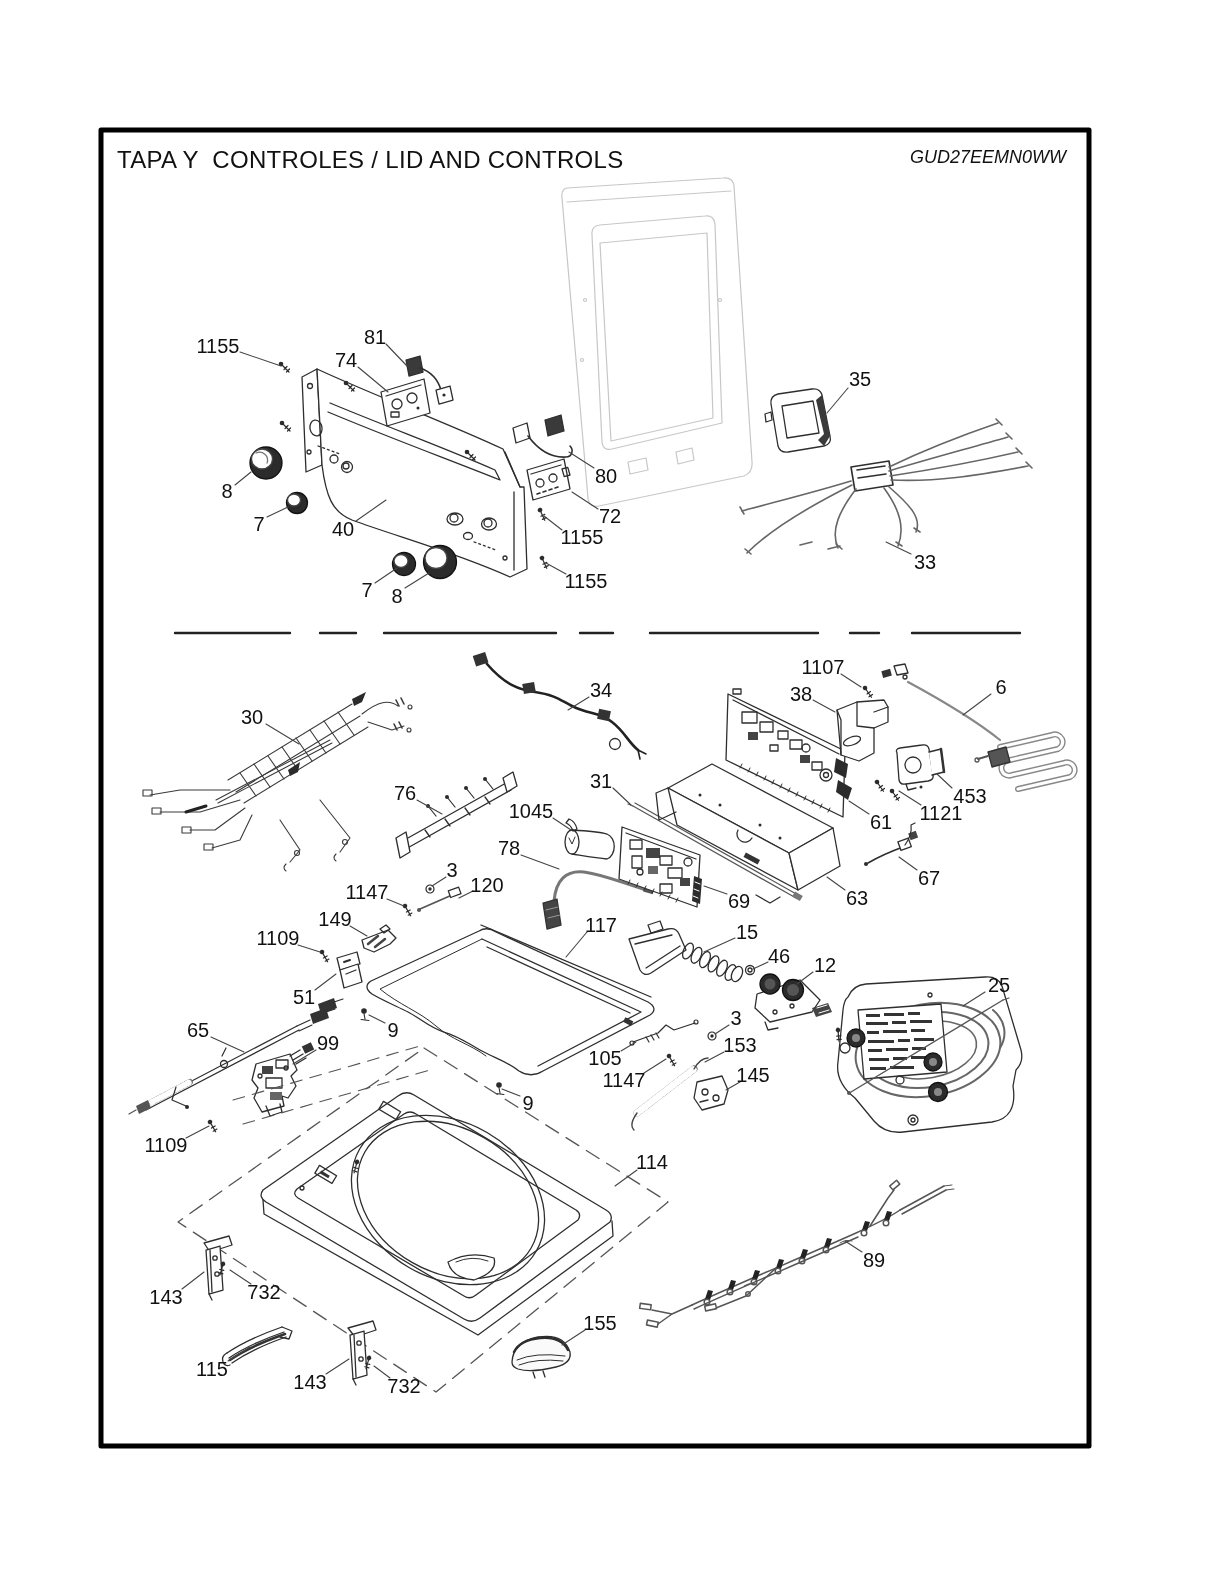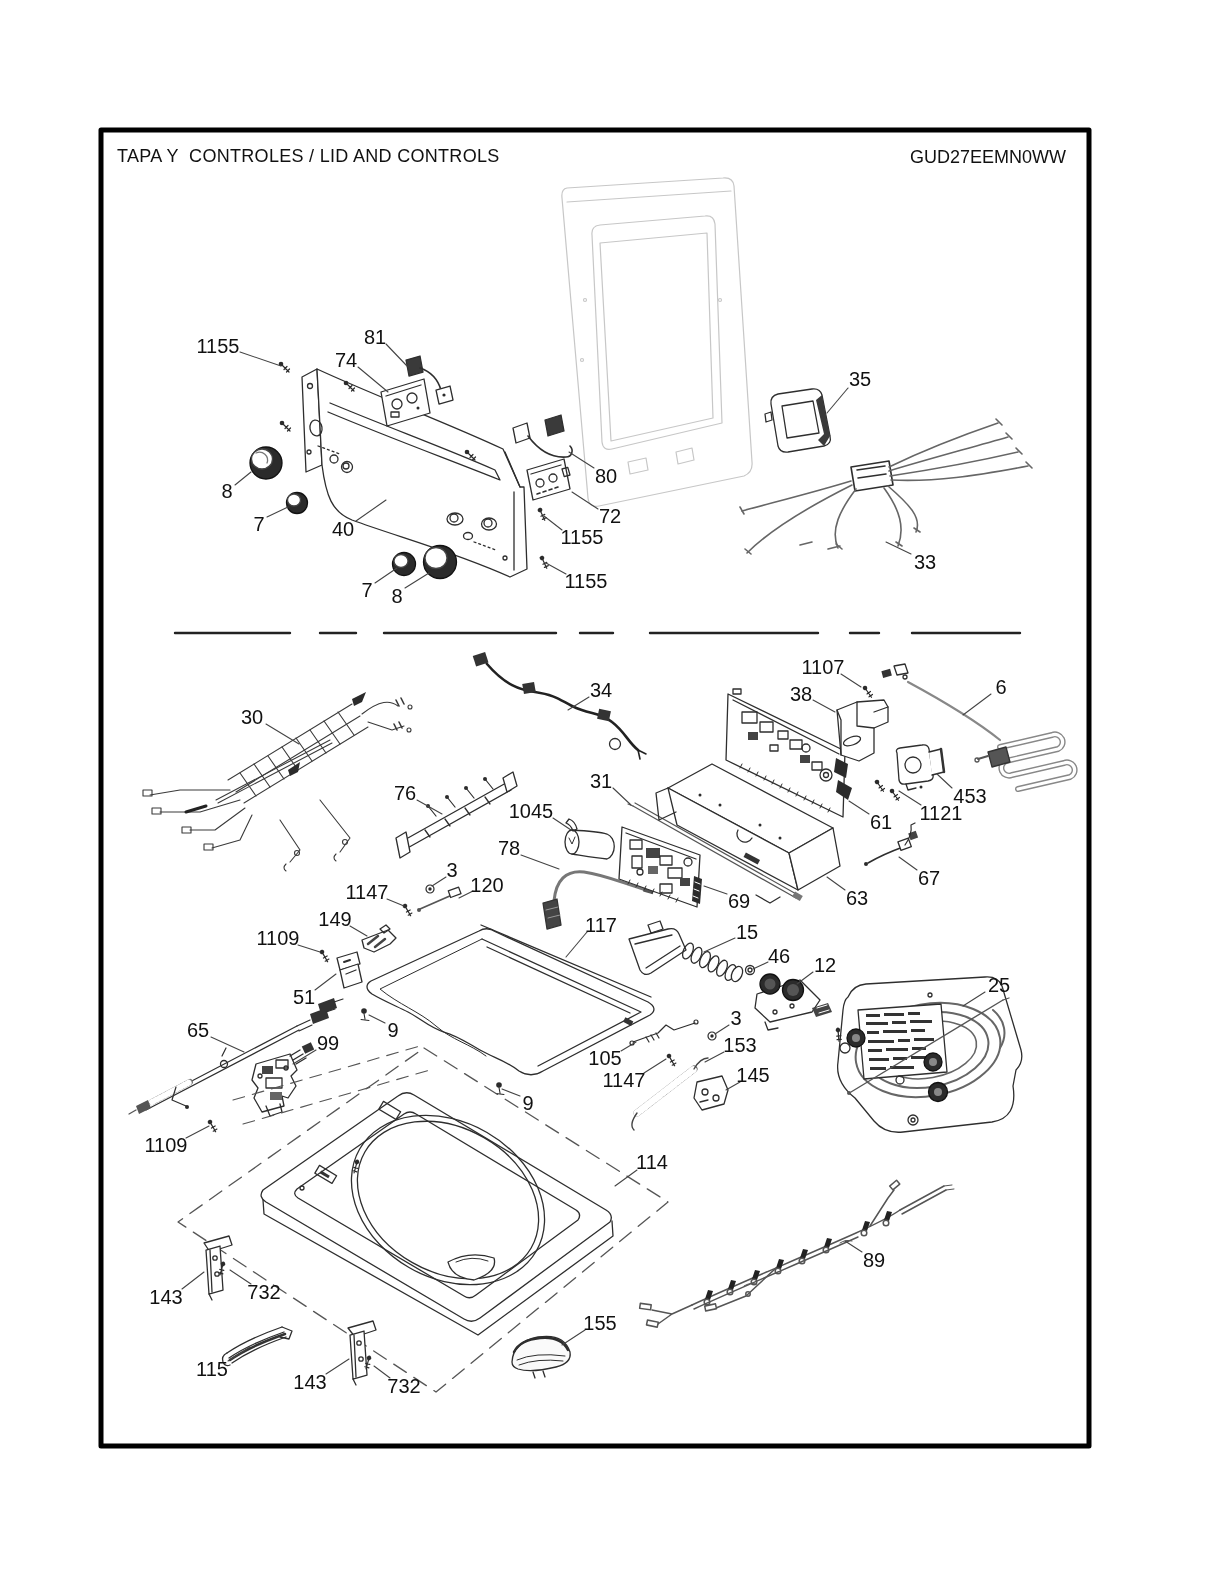--- a/index.html
+++ b/index.html
@@ -1,20 +1,20 @@
 <!DOCTYPE html>
 <html><head>
 <meta charset="utf-8">
 <style>
   html,body{margin:0;padding:0;background:#ffffff;}
   body{width:1214px;height:1571px;position:relative;font-family:"Liberation Sans",sans-serif;}
   #stage{position:absolute;left:0;top:0;width:1214px;height:1571px;}
   .hdr{position:absolute;color:#111;white-space:pre;}
-  #hdr-title{left:117px;top:146px;font-size:18px;letter-spacing:.3px;}
-  #hdr-model{left:880px;top:147px;width:186px;text-align:right;font-size:18px;}
+  #hdr-title{left:117px;top:146px;font-size:24px;letter-spacing:.3px;}
+  #hdr-model{left:880px;top:147px;width:186px;text-align:right;font-size:18px;font-style:italic;}
   svg text.plabel{font-family:"Liberation Sans",sans-serif;font-size:20px;fill:#111;}
 </style>
 </head>
 <body>
 
 <div id="stage">
 
   <svg id="diagram-svg" width="1214" height="1571" viewBox="0 0 1214 1571" fill="none" stroke="#2e2e2e" stroke-width="1.3" stroke-linecap="round" stroke-linejoin="round">
 
     <defs>

